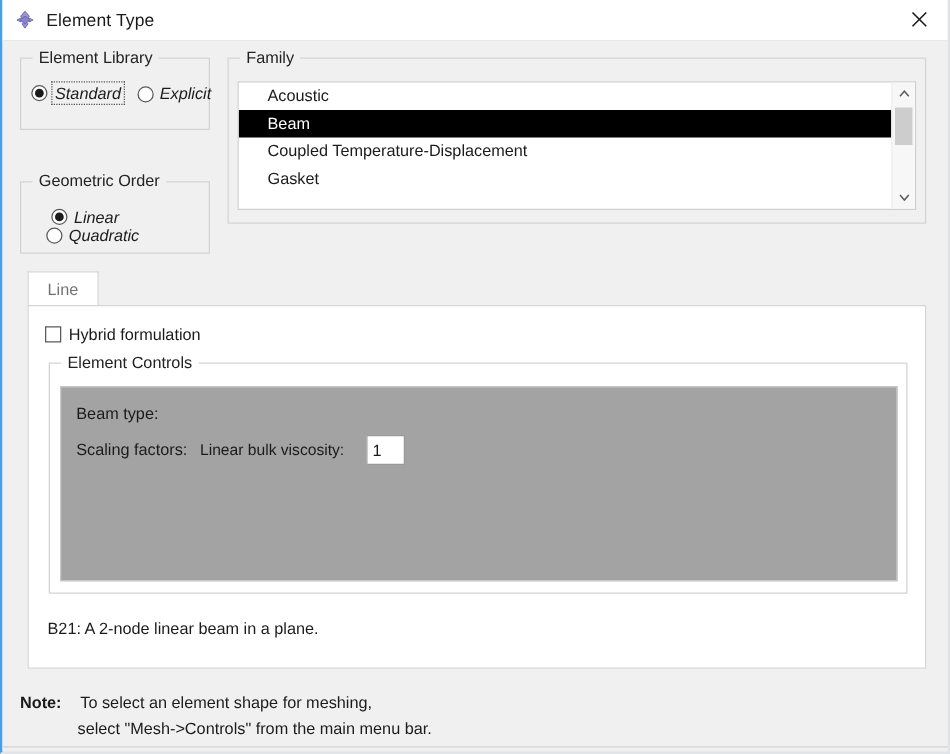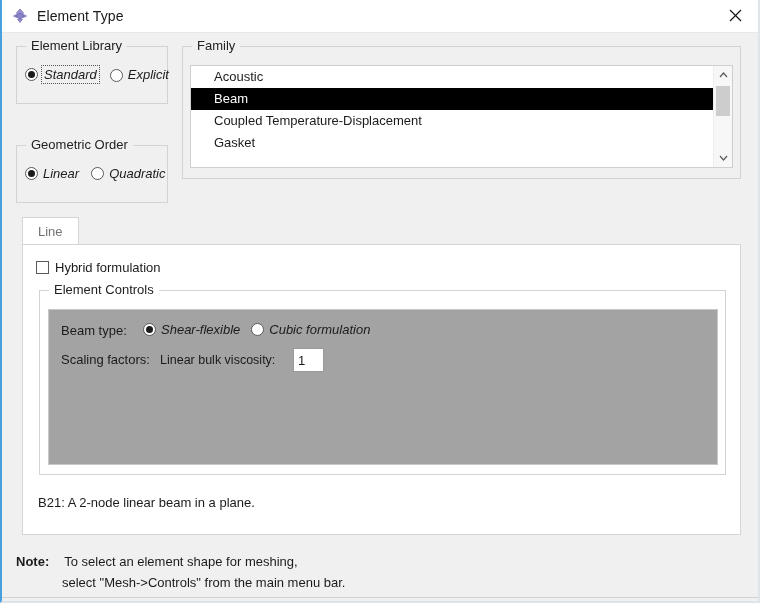--- a/index.html
+++ b/index.html
@@ -315,21 +315,21 @@
         </span>
         <span class="radio" style="margin-left:12px;align-items:flex-end;">
           <span class="dot"></span>
           <span class="lbl">Explicit</span>
         </span>
       </div>
     </div>
 
     <div class="groupbox" style="left:14px; top:88px; width:152px; height:58px;margin-top:24px;">
       <span class="gb-title">Geometric Order</span>
-      <div class="radio-row" style="left:8px; top:20px;">
+      <div class="radio-row" style="left:8px; top:20px;flex-direction:column;">
         <span class="radio checked">
           <span class="dot"></span>
           <span class="lbl">Linear</span>
         </span>
         <span class="radio" style="margin-left:12px;">
           <span class="dot"></span>
           <span class="lbl">Quadratic</span>
         </span>
       </div>
     </div>
@@ -372,30 +372,20 @@
       </div>
 
       <div class="groupbox" style="left:16px; top:45px; width:687px; height:185px; background:#ffffff;">
         <span class="gb-title" style="background:#ffffff;">Element Controls</span>
       </div>
 
       <div class="inner-panel" style="left:25px; top:64px; width:670px; height:156px;">
 
         <span class="static-text" style="left:12px; top:13px;">Beam type:</span>
 
-        <div class="radio-row" style="left:94px; top:12px;">
-          <span class="radio checked">
-            <span class="dot"></span>
-            <span class="lbl">Shear-flexible</span>
-          </span>
-          <span class="radio" style="margin-left:11px;">
-            <span class="dot"></span>
-            <span class="lbl">Cubic formulation</span>
-          </span>
-        </div>
 
         <span class="static-text" style="left:12px; top:42px;">Scaling factors:</span>
 
         <span class="static-text" style="left:111px; top:43px; font-size:12.5px;">Linear bulk viscosity:</span>
 
         <input class="textinput" type="text" style="left: 244px; top: 38px; width: 31px; height: 24px;" value="1">
       </div>
 
       <span class="static-text" style="left:15px; top:250px;">B21:  A 2-node linear beam in a plane.</span>
     </div>

